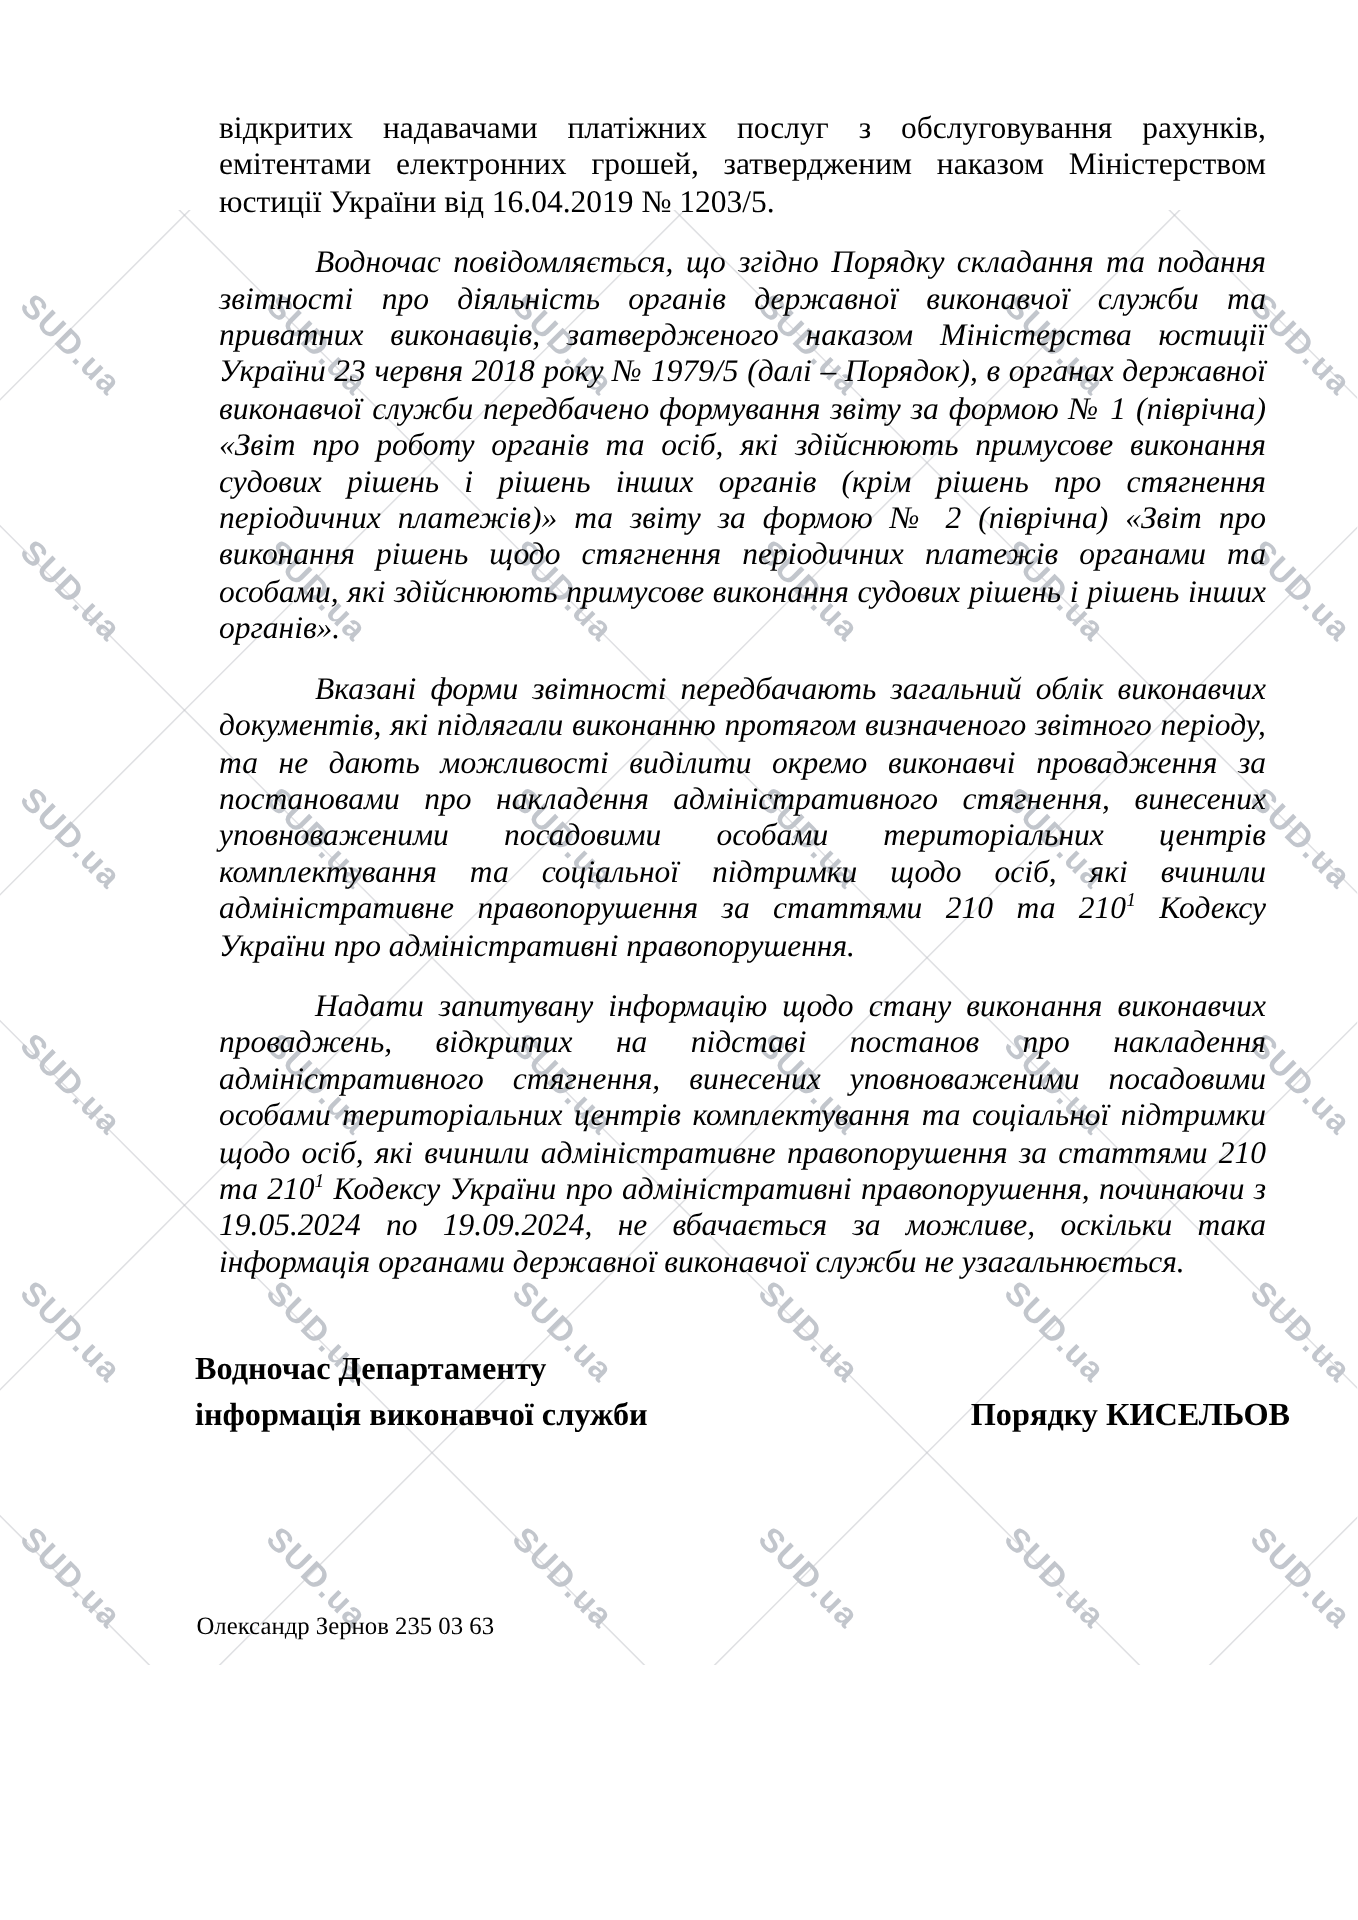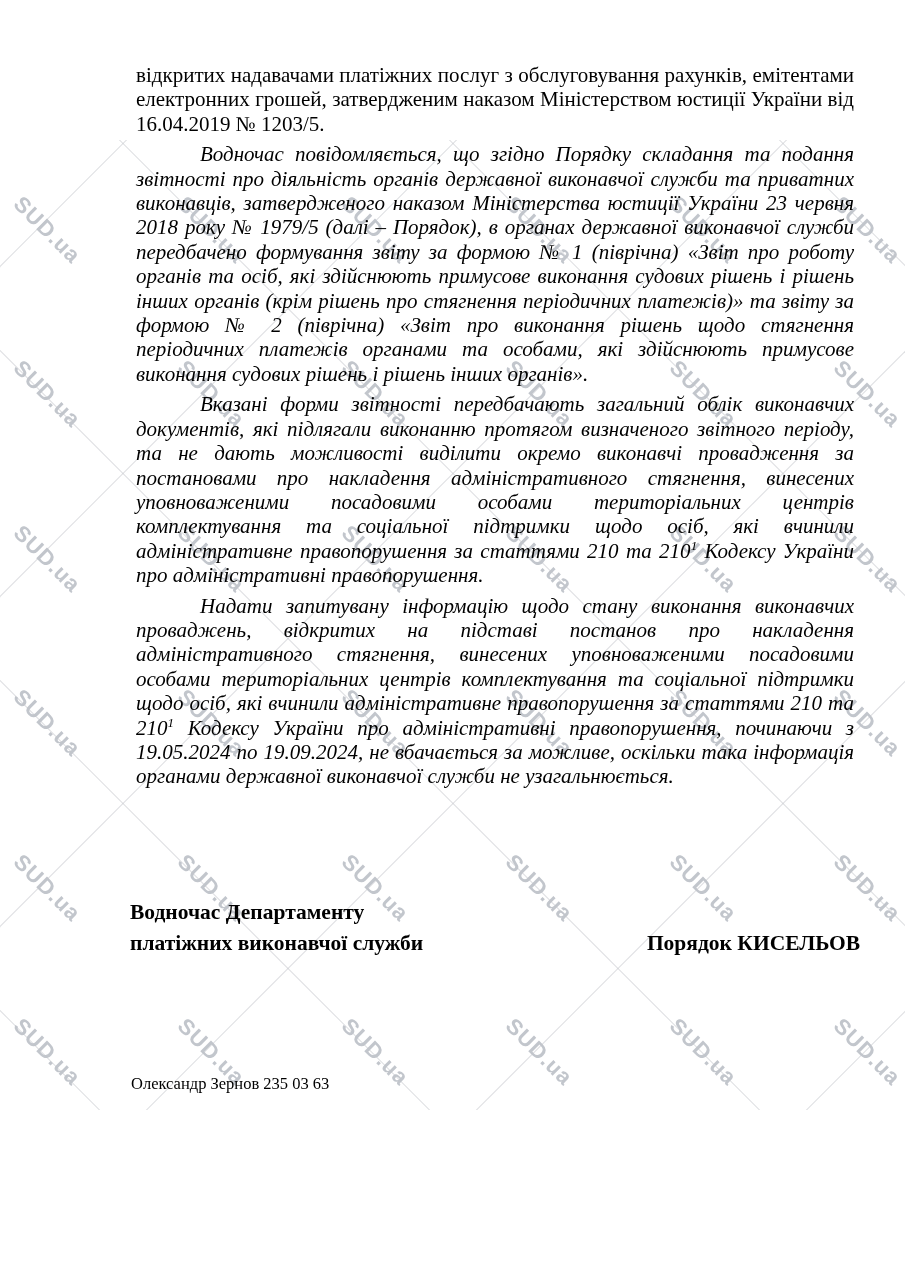--- a/index.html
+++ b/index.html
@@ -39,21 +39,21 @@
     opacity: 0.55;
   }
 
   
   .content {
     position: absolute;
     left: 130px; top: 57px;
     width: 730px;
   }
   .para {
-    margin: 6px;
+    margin: 16px;
     font-size: 21px;
     line-height: 24.4px;
     text-align: justify;
     text-justify: inter-word;
   }
   .para.indent { text-indent: 64px; font-style: italic; }
   .para sup {
     font-size: 0.62em;
     line-height: 0;
     vertical-align: super;
@@ -140,20 +140,20 @@
         <p class="para">відкритих надавачами платіжних послуг з обслуговування рахунків, емітентами електронних грошей, затвердженим наказом Міністерством юстиції України від 16.04.2019 № 1203/5.</p>
         <p class="para indent">Водночас повідомляється, що згідно Порядку складання та подання звітності про діяльність органів державної виконавчої служби та приватних виконавців, затвердженого наказом Міністерства юстиції України 23 червня 2018 року № 1979/5 (далі – Порядок), в органах державної виконавчої служби передбачено формування звіту за формою № 1 (піврічна) «Звіт про роботу органів та осіб, які здійснюють примусове виконання судових рішень і рішень інших органів (крім рішень про стягнення періодичних платежів)» та звіту за формою № 2 (піврічна) «Звіт про виконання рішень щодо стягнення періодичних платежів органами та особами, які здійснюють примусове виконання судових рішень і рішень інших органів».</p>
         <p class="para indent">Вказані форми звітності передбачають загальний облік виконавчих документів, які підлягали виконанню протягом визначеного звітного періоду, та не дають можливості виділити окремо виконавчі провадження за постановами про накладення адміністративного стягнення, винесених уповноваженими посадовими особами територіальних центрів комплектування та соціальної підтримки щодо осіб, які вчинили адміністративне правопорушення за статтями 210 та 210<sup>1</sup> Кодексу України про адміністративні правопорушення.</p>
         <p class="para indent">Надати запитувану інформацію щодо стану виконання виконавчих проваджень, відкритих на підставі постанов про накладення адміністративного стягнення, винесених уповноваженими посадовими особами територіальних центрів комплектування та соціальної підтримки щодо осіб, які вчинили адміністративне правопорушення за статтями 210 та 210<sup>1</sup> Кодексу України про адміністративні правопорушення, починаючи з 19.05.2024 по 19.09.2024, не вбачається за можливе, оскільки така інформація органами державної виконавчої служби не узагальнюється.</p>
       </div>
   </div>
 
   <div class="signature">
     <div class="sig-left">
       <div>Водночас Департаменту</div>
-      <div>платіжних виконавчої служби</div>
+      <div>інформація виконавчої служби</div>
     </div>
-    <div class="sig-name">Порядок КИСЕЛЬОВ</div>
+    <div class="sig-name">Порядку КИСЕЛЬОВ</div>
   </div>
 
   <div class="footer">Олександр Зернов 235 03 63</div>
 
 </div>
 
 </body></html>

